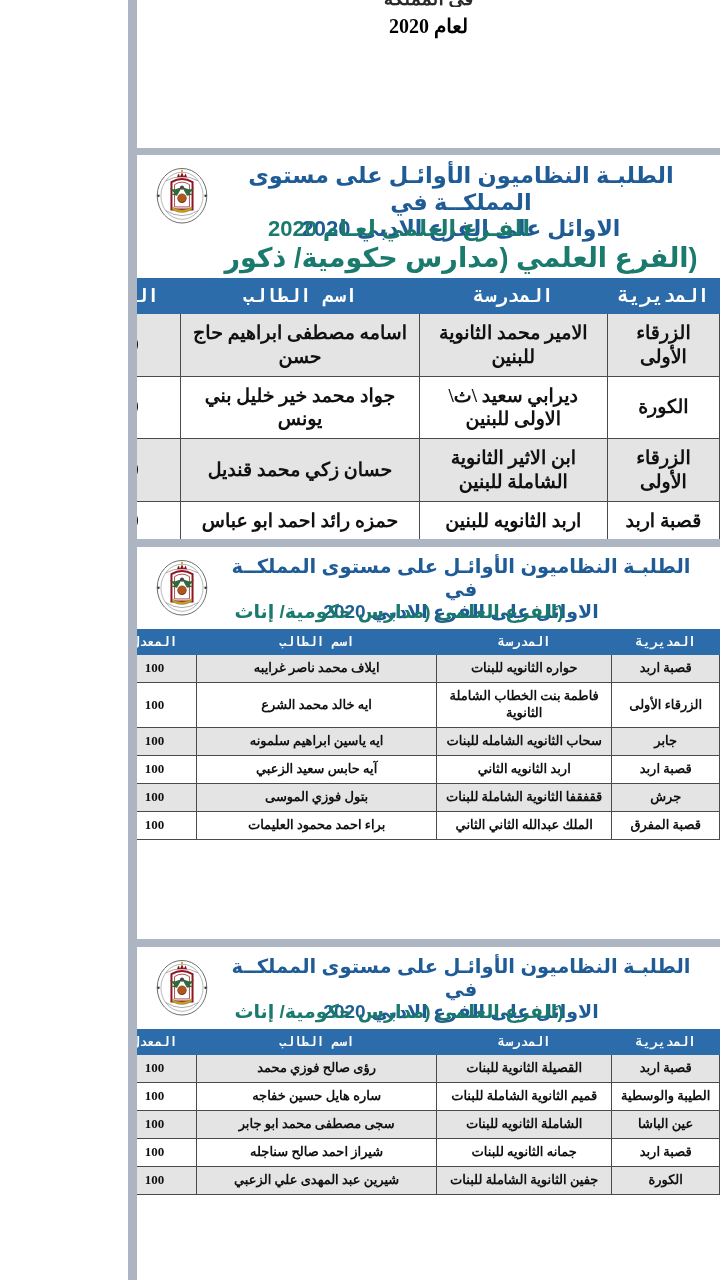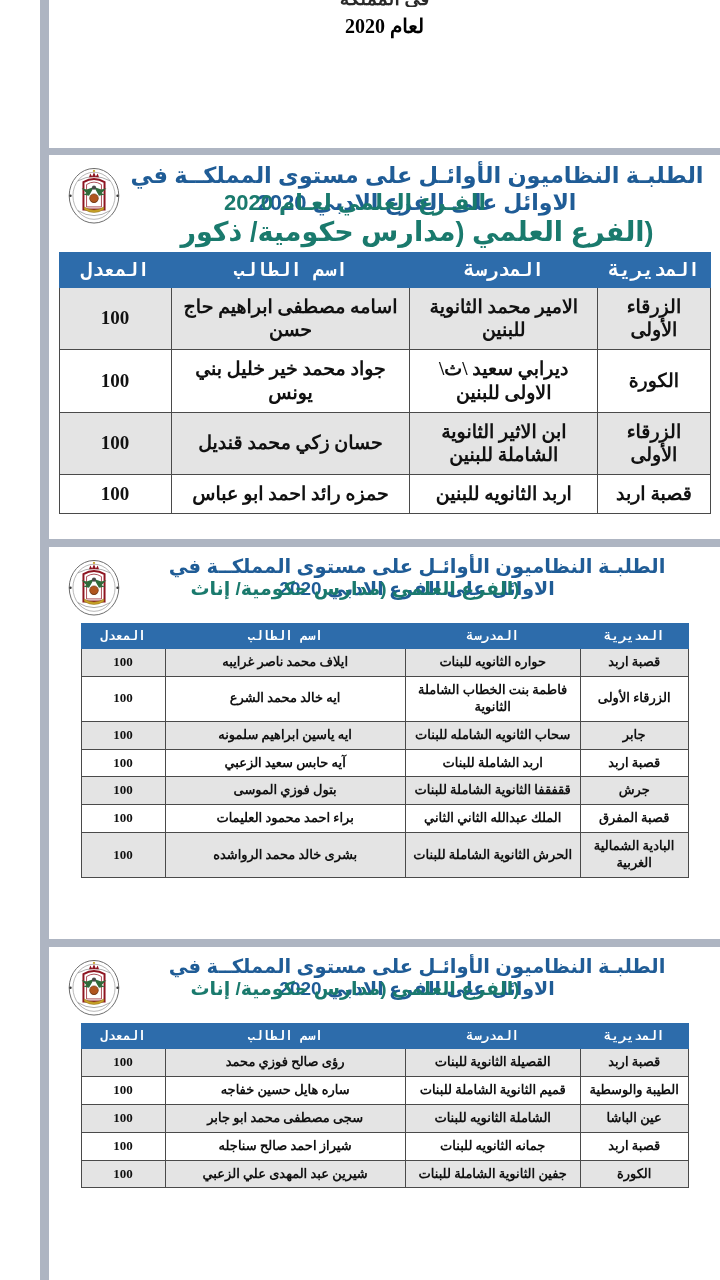--- a/index.html
+++ b/index.html
@@ -7,21 +7,21 @@
     padding: 0;
     background: #ffffff;
     width: 720px;
     height: 1280px;
     overflow: hidden;
     font-family: "Liberation Sans", "DejaVu Sans", sans-serif;
   }
 
   .page {
     position: relative;
-    width: 680px;
+    width: 592px;
     height: 1280px;
     background: #ffffff;
     overflow: hidden;
   }
 
   
   .band {
     background: #aeb5c2;
     width: 100%;
   }
@@ -295,40 +295,34 @@
           <td>100</td>
         </tr>
         <tr>
           <td>جابر</td>
           <td>سحاب الثانويه الشامله للبنات</td>
           <td>ايه ياسين ابراهيم سلمونه</td>
           <td>100</td>
         </tr>
         <tr>
           <td>قصبة اربد</td>
-          <td>اربد الشاملة للبنات</td>
+          <td>اربد الثانويه الثاني</td>
           <td>آيه حابس سعيد الزعبي</td>
           <td>100</td>
         </tr>
         <tr>
           <td>جرش</td>
           <td>ققفقفا الثانوية الشاملة للبنات</td>
           <td>بتول فوزي الموسى</td>
           <td>100</td>
         </tr>
         <tr>
           <td>قصبة المفرق</td>
           <td>الملك عبدالله الثاني الثاني</td>
           <td>براء احمد محمود العليمات</td>
-          <td>100</td>
-        </tr>
-        <tr>
-          <td>البادية الشمالية الغربية</td>
-          <td>الحرش الثانوية الشاملة للبنات</td>
-          <td>بشرى خالد محمد الرواشده</td>
           <td>100</td>
         </tr>
       </tbody>
     </table>
   </div>
   <div class="band" style="height:8px"></div>
 
   <div class="sheet secN clip-bottom" style="height:333px">
     <div class="sec-head" style="min-height:72px">
       <svg class="emblem" viewBox="0 0 100 108">

